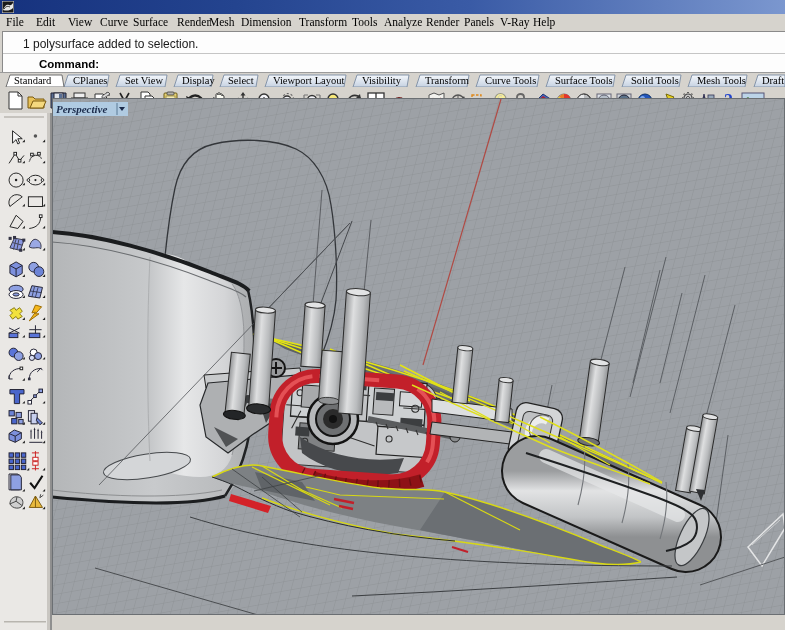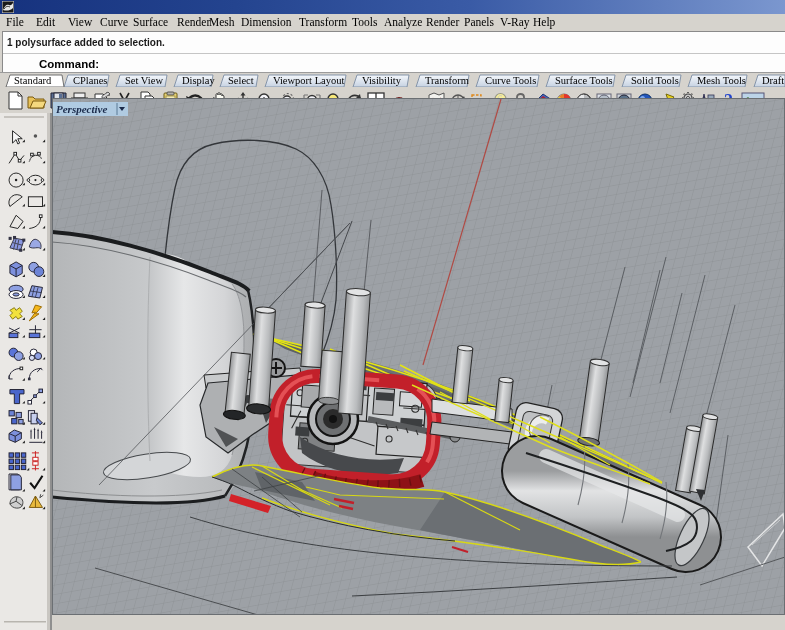--- a/index.html
+++ b/index.html
@@ -2,21 +2,21 @@
 <html><head>
 <meta charset="utf-8">
 <style>
 html,body{margin:0;padding:0;}
 body{width:785px;height:630px;overflow:hidden;position:relative;background:#d6d3cd;font-family:"Liberation Sans",sans-serif;}
 #title{position:absolute;left:0;top:0;width:785px;height:14px;background:linear-gradient(90deg,#16327e 0%,#24448f 30%,#3a5ba6 60%,#7b97cf 100%);}
 #title .txt{position:absolute;left:17px;top:1px;color:#fff;font-family:"Liberation Serif",serif;font-weight:bold;font-size:11px;letter-spacing:0.2px;white-space:nowrap;}
 #menu{position:absolute;left:0;top:14px;width:785px;height:17px;background:#d6d3cd;font-family:"Liberation Serif",serif;font-size:11.5px;color:#000;}
 #menu span{position:absolute;top:2px;}
 #histwrap{position:absolute;left:2px;top:31px;width:783px;height:41px;background:#fdfdfd;border-top:1px solid #8a8a8a;border-left:1px solid #8a8a8a;}
-#hist1{position:absolute;left:4px;top:5px;font-size:10px;color:#1a1a1a;font-weight:bold;}
+#hist1{position:absolute;left:20px;top:5px;font-size:12px;color:#1a1a1a;}
 #histsep{position:absolute;left:0;top:21px;width:100%;border-top:1px solid #c5c5c5;}
 #cmdline{position:absolute;left:4px;top:26px;font-size:11.5px;font-weight:bold;color:#000;margin-left:32px;}
 #groove{position:absolute;left:0;top:72px;width:785px;height:4px;background:#d6d3cd;border-top:1px solid #9b9b9b;}
 #tabs{position:absolute;left:0;top:74px;width:785px;height:13px;}
 #toolbar{position:absolute;left:0;top:89px;width:785px;height:24px;}
 #sidebar{position:absolute;left:0;top:113px;width:52px;height:517px;background:#e2e0db;}
 #viewport{position:absolute;left:52px;top:98px;width:733px;height:592px;font-style:italic;}
 svg{display:block;}
 </style>
 </head>

